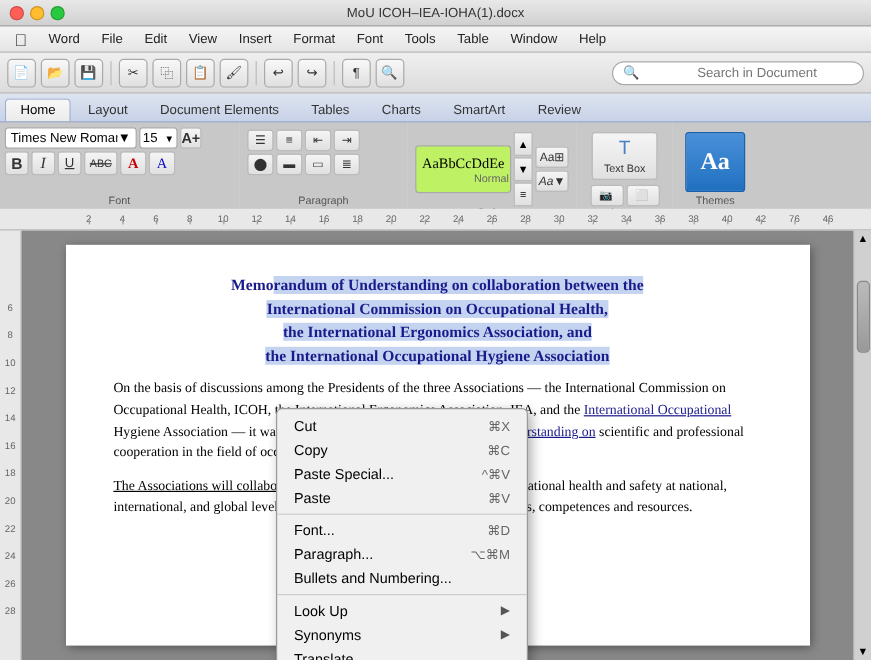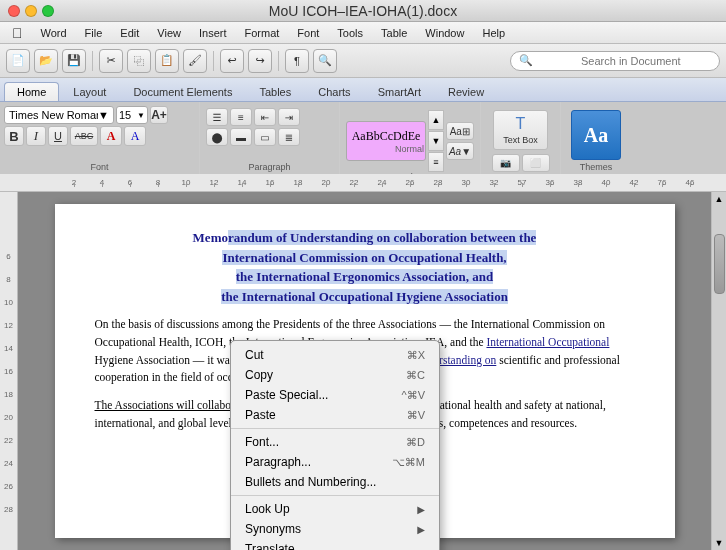--- a/index.html
+++ b/index.html
@@ -34,21 +34,21 @@
       border-radius: 50%;
       border: 1px solid rgba(0,0,0,0.2);
     }
     .tl-close { background: #ff5f57; }
     .tl-min { background: #febc2e; }
     .tl-max { background: #28c840; }
     .title-bar-title {
       position: absolute;
       left: 50%;
       transform: translateX(-50%);
-      font-size: 14px;
+      font-size: 11px;
       color: #333;
       font-weight: 500;
     }
 
     
     .menu-bar {
       background: linear-gradient(to bottom, #f5f5f5, #e5e5e5);
       height: 22px;
       display: flex;
       align-items: center;
@@ -204,21 +204,21 @@
       align-items: center;
       justify-content: center;
       font-size: 10px;
       cursor: pointer;
       color: #333;
     }
     .format-btn.bold { font-weight: bold; }
     .format-btn.italic { font-style: italic; }
     .format-btn.underline { text-decoration: underline; }
     .style-preview {
-      background: #f0abfc;
+      background: #bef264;
       border: 1px solid #aaa;
       border-radius: 3px;
       height: 40px;
       width: 80px;
       display: flex;
       align-items: center;
       justify-content: center;
       flex-direction: column;
       font-size: 11px;
     }
@@ -562,21 +562,21 @@
       <div class="ruler-mark">14</div>
       <div class="ruler-mark">16</div>
       <div class="ruler-mark">18</div>
       <div class="ruler-mark">20</div>
       <div class="ruler-mark">22</div>
       <div class="ruler-mark">24</div>
       <div class="ruler-mark">26</div>
       <div class="ruler-mark">28</div>
       <div class="ruler-mark">30</div>
       <div class="ruler-mark">32</div>
-      <div class="ruler-mark">57</div>
+      <div class="ruler-mark">34</div>
       <div class="ruler-mark">36</div>
       <div class="ruler-mark">38</div>
       <div class="ruler-mark">40</div>
       <div class="ruler-mark">42</div>
       <div class="ruler-mark">76</div>
       <div class="ruler-mark">46</div>
     </div>
   </div>
 
   <div style="display:flex; flex:1; overflow:hidden; position:relative;">

